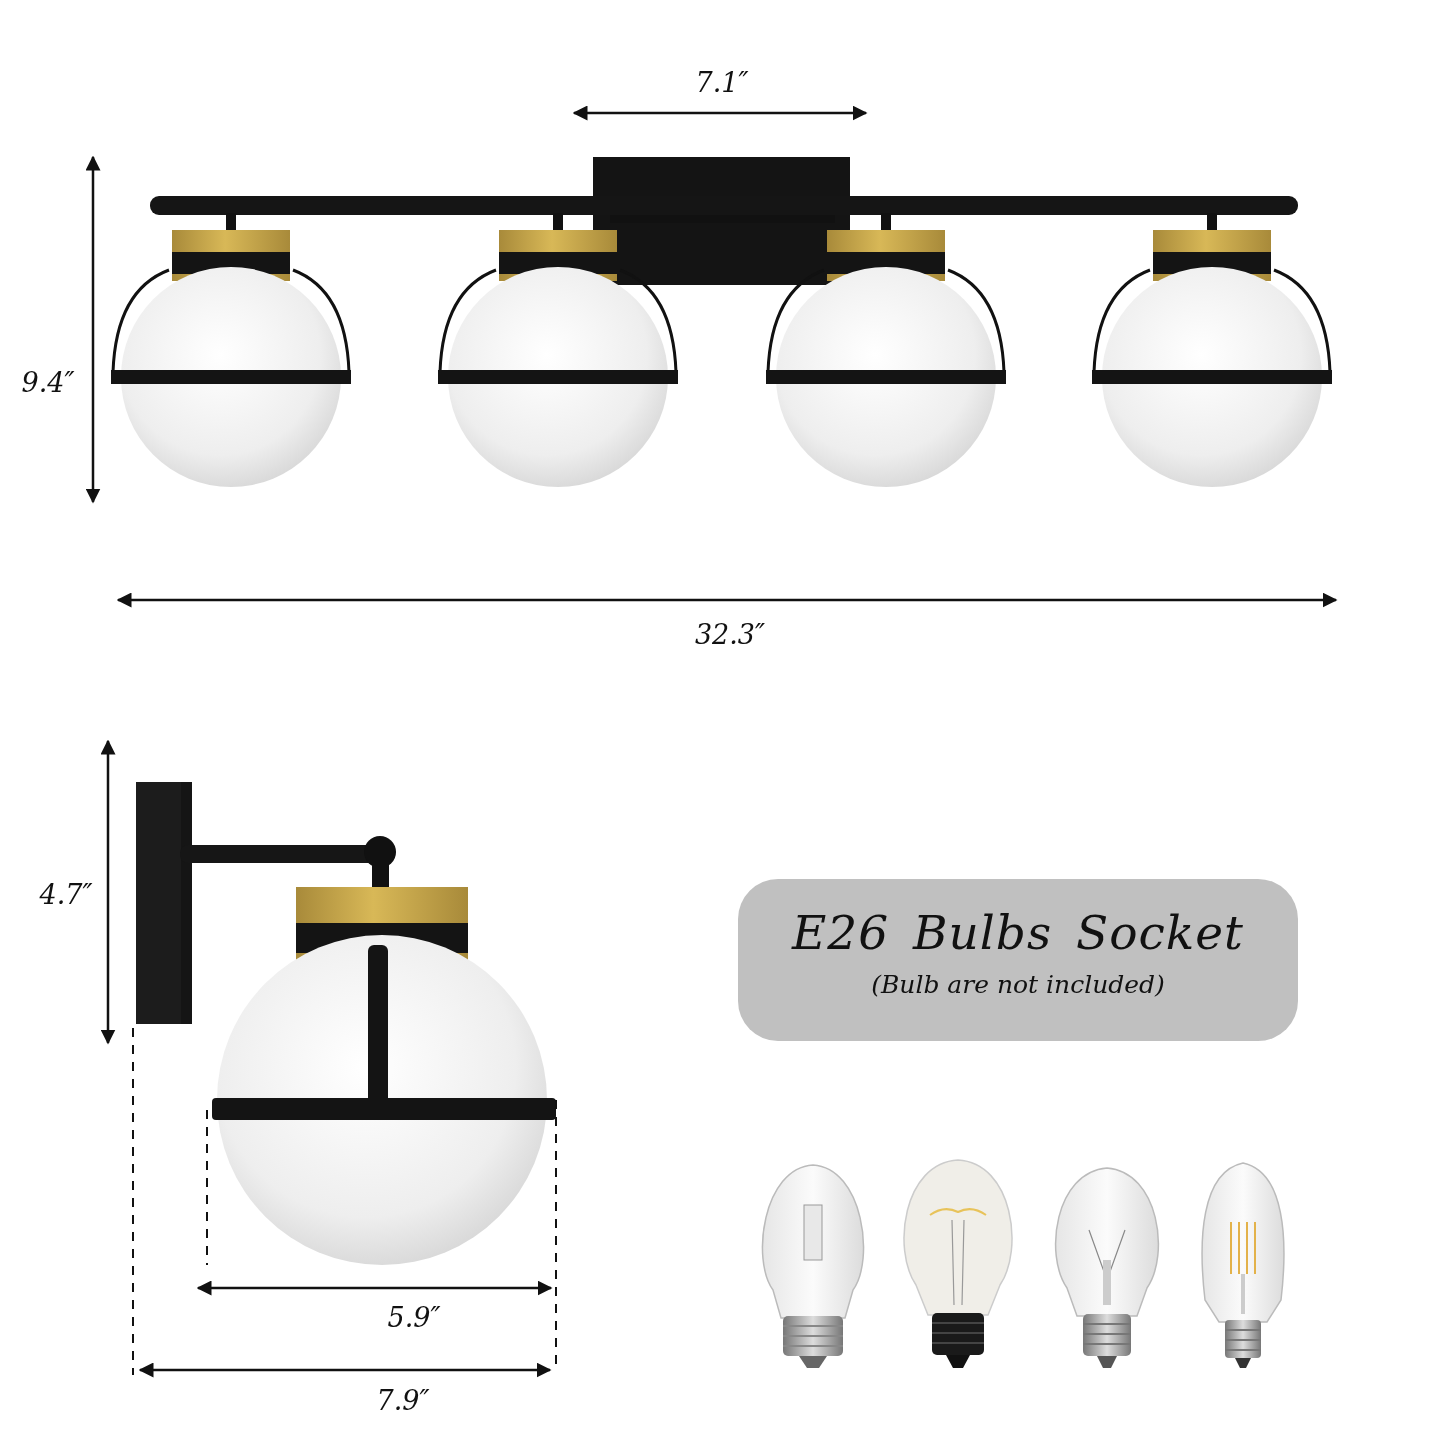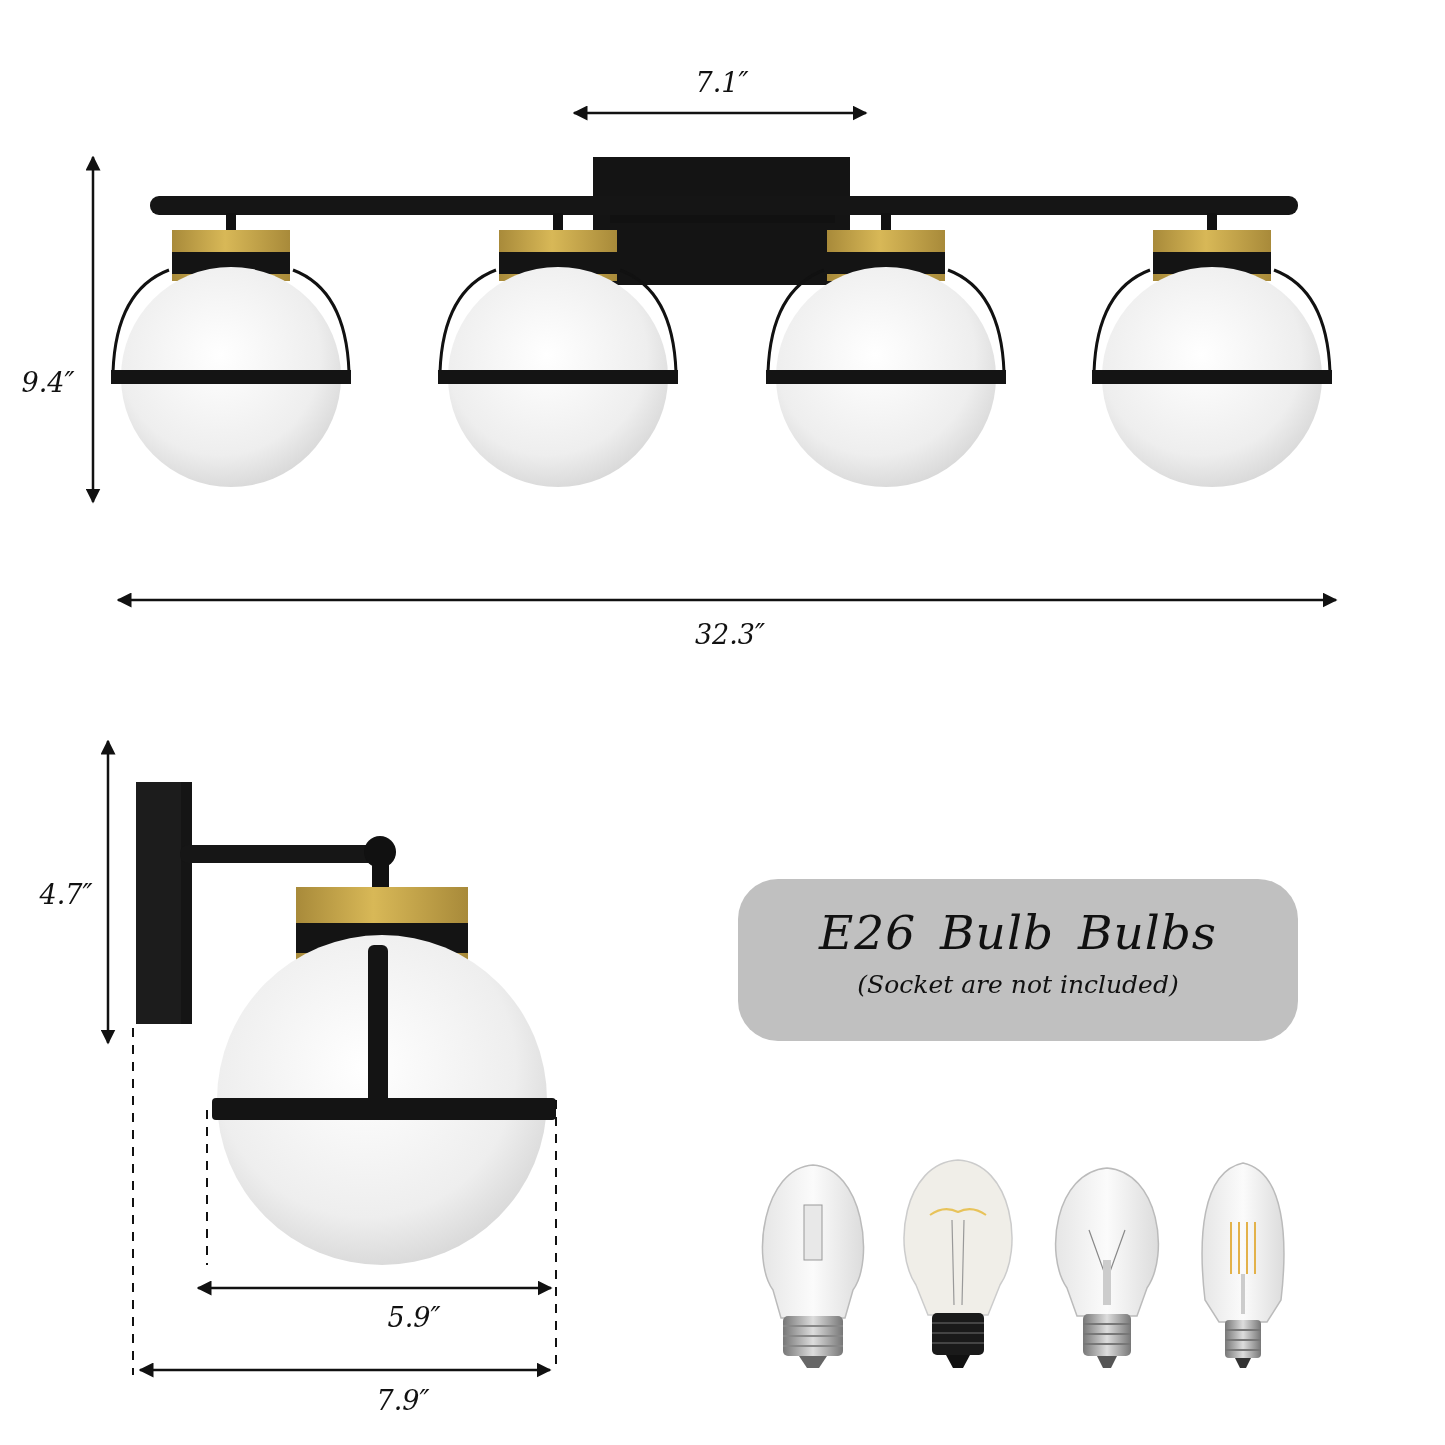--- a/index.html
+++ b/index.html
@@ -180,15 +180,15 @@
       <path d="M-12,1222 v52 M-4,1222 v52 M4,1222 v52 M12,1222 v52" stroke="#e3b24a" stroke-width="2"></path>
       <rect x="-2" y="1274" width="4" height="40" fill="#ccc"></rect>
       <rect x="-18" y="1320" width="36" height="38" rx="4" fill="url(#screwSilver)"></rect>
       <path d="M-18,1330 h36 M-18,1340 h36 M-18,1350 h36" stroke="#777" stroke-width="2"></path>
       <path d="M-8,1358 L8,1358 L3,1368 L-3,1368 Z" fill="#333"></path>
     </g>
   </g>
 </svg>
 
 <div class="socket-box">
-  <div class="socket-title">E26 Bulb Bulbs</div>
-  <div class="socket-sub">(Socket are not included)</div>
+  <div class="socket-title">E26 Bulbs Socket</div>
+  <div class="socket-sub">(Bulb are not included)</div>
 </div>
 
 </body></html>

